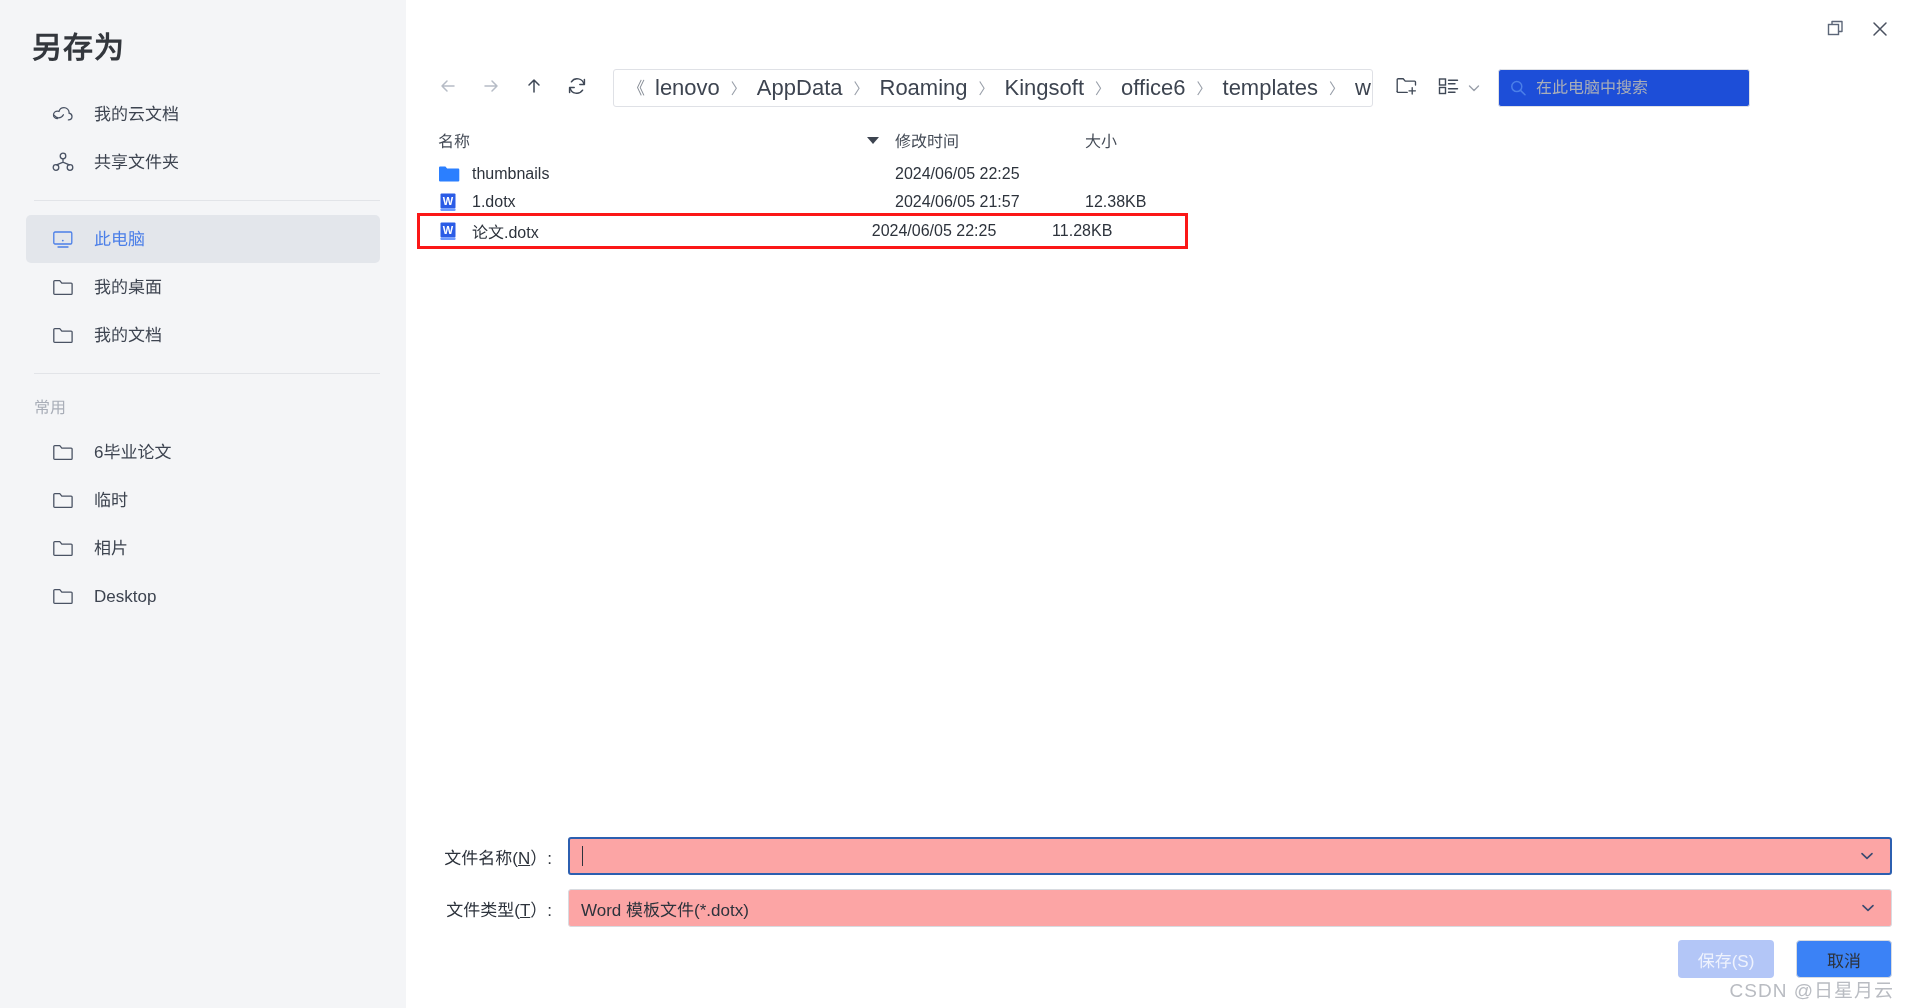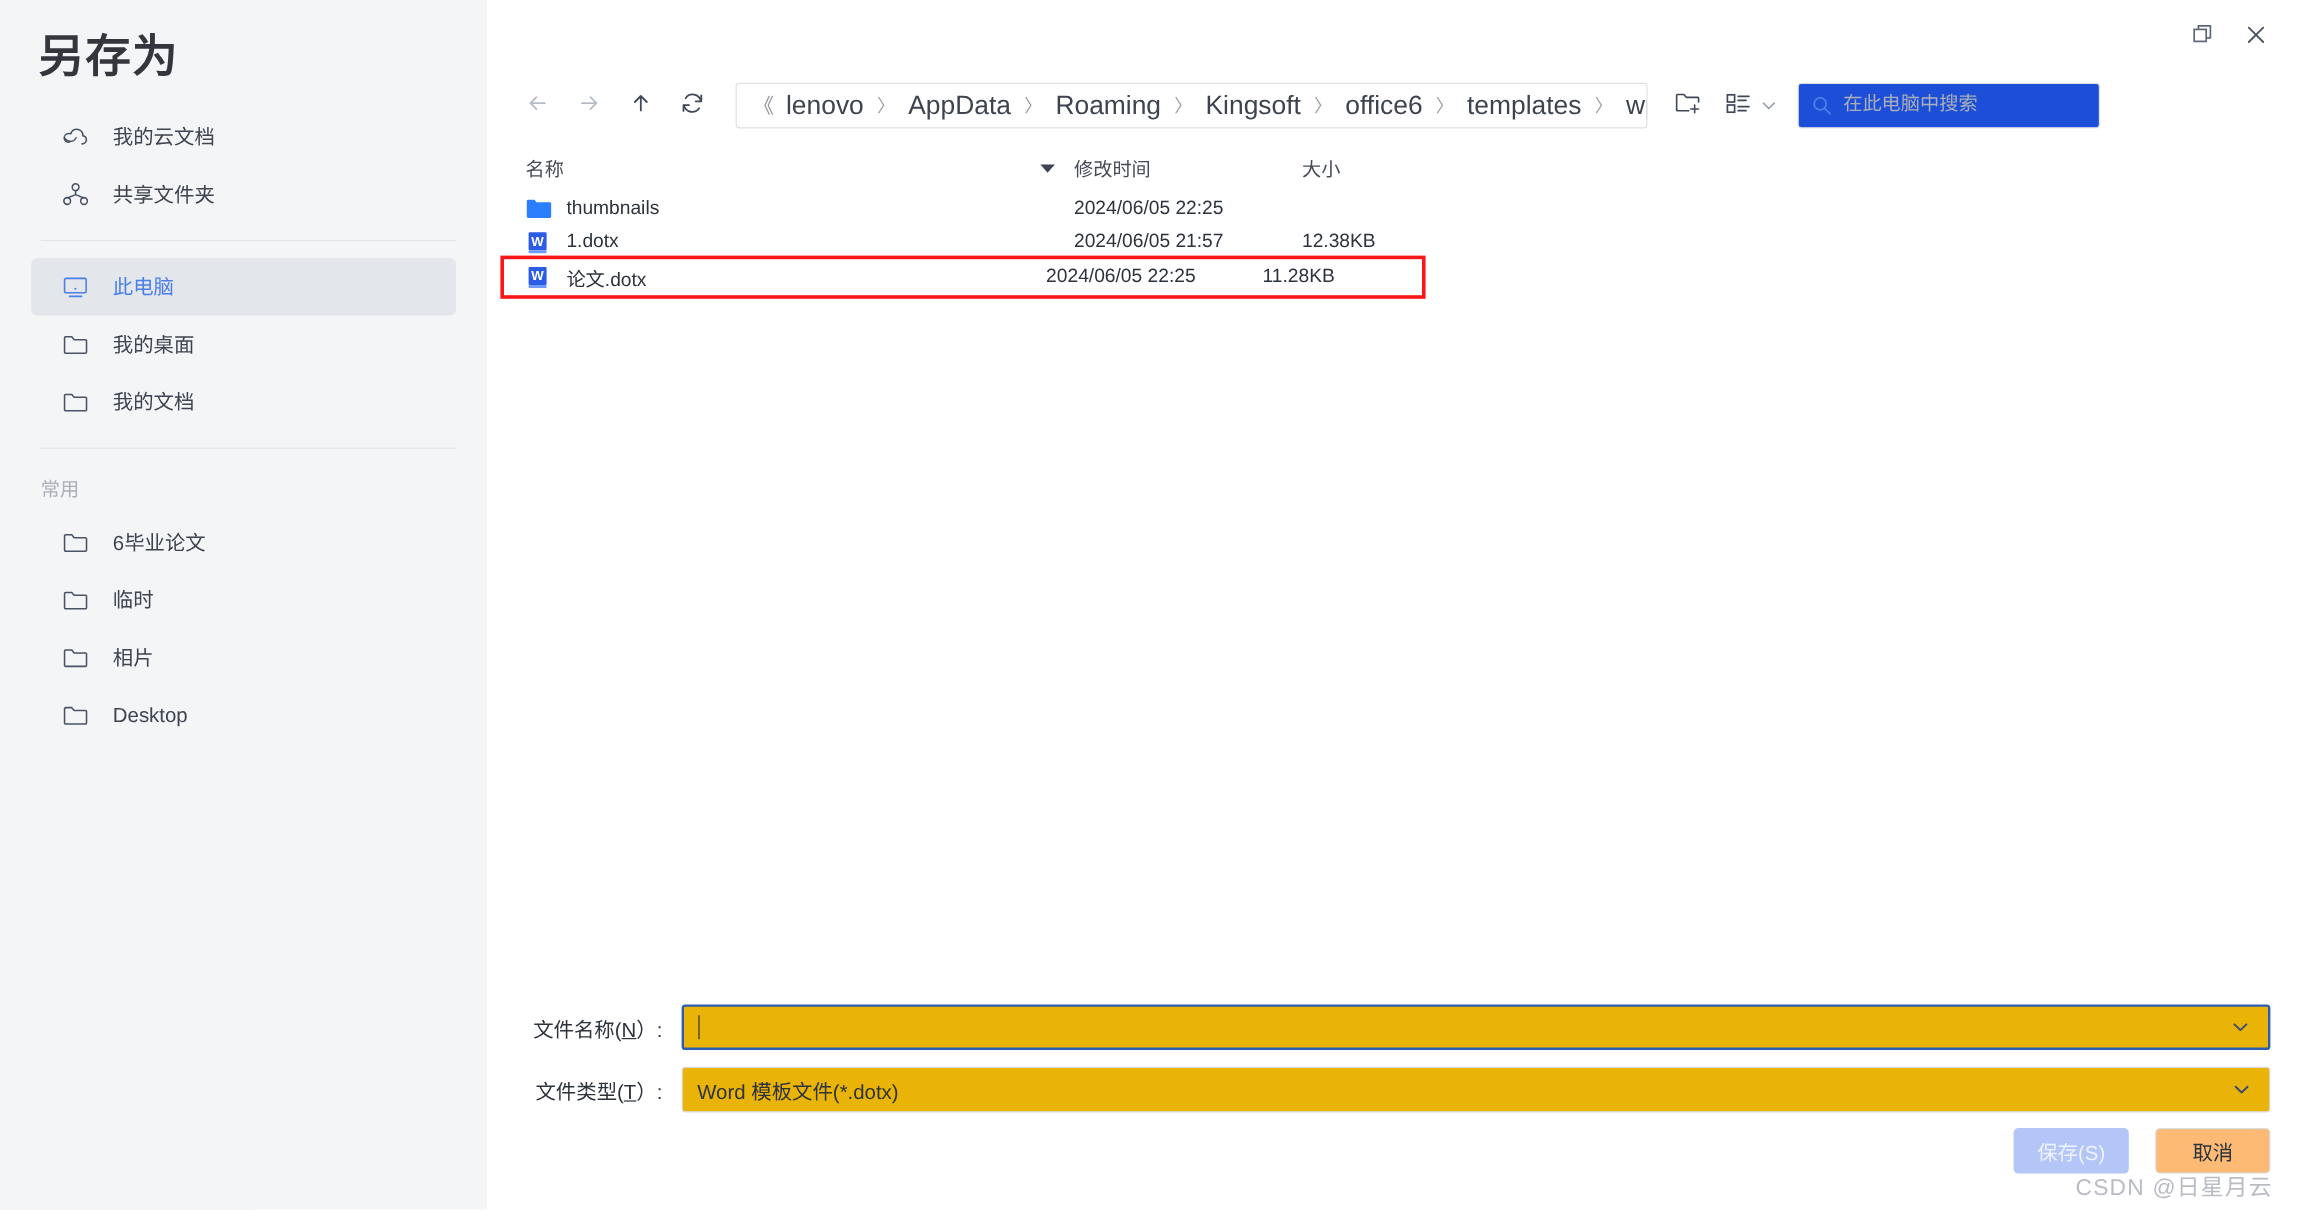--- a/index.html
+++ b/index.html
@@ -26,21 +26,21 @@
   
   .sidebar {
     width: 406px;
     height: 1008px;
     background: #f4f5f7;
     flex: 0 0 406px;
     position: relative;
     box-sizing: border-box;
   }
   .sidebar-title {
-    font-size: 38px;
+    font-size: 30px;
     font-weight: bold;
     color: #33373d;
     padding: 28px 0 0 32px;
     letter-spacing: 1px;
     line-height: 40px;
   }
   .nav-list {
     margin-top: 22px;
   }
   .nav-item {
@@ -286,21 +286,21 @@
     padding-right: 16px;
     box-sizing: border-box;
     white-space: nowrap;
   }
   .form-label u { text-decoration: underline; }
   .combo {
     flex: 1 1 auto;
     height: 38px;
     border: 1px solid #d8dbe0;
     border-radius: 3px;
-    background: #eab308;
+    background: #fca5a5;
     display: flex;
     align-items: center;
     padding: 0 12px;
     box-sizing: border-box;
     position: relative;
     font-size: 17px;
     color: #2d333c;
   }
   .combo.focused { border: 2px solid #2c5fb0; }
   .combo .chev {
@@ -338,21 +338,21 @@
     box-sizing: border-box;
     padding: 0 18px;
   }
   .btn-primary {
     background: #b3c6f7;
     color: #eef2fd;
     border: none;
     margin-right: 22px;
   }
   .btn-default {
-    background: #fdba74;
+    background: #3b82f6;
     color: #2d333c;
     border: 1px solid #d8dbe0;
   }
   .watermark {
     position: absolute;
     right: 26px;
     bottom: 6px;
     font-size: 19px;
     color: #b9bcc2;
     letter-spacing: 1px;

